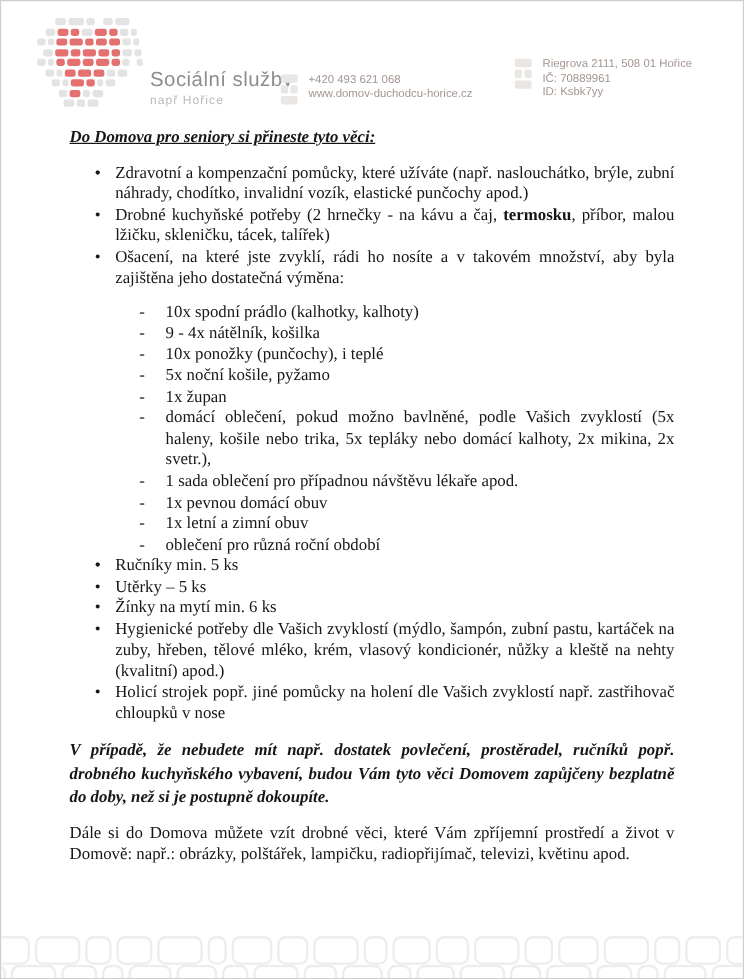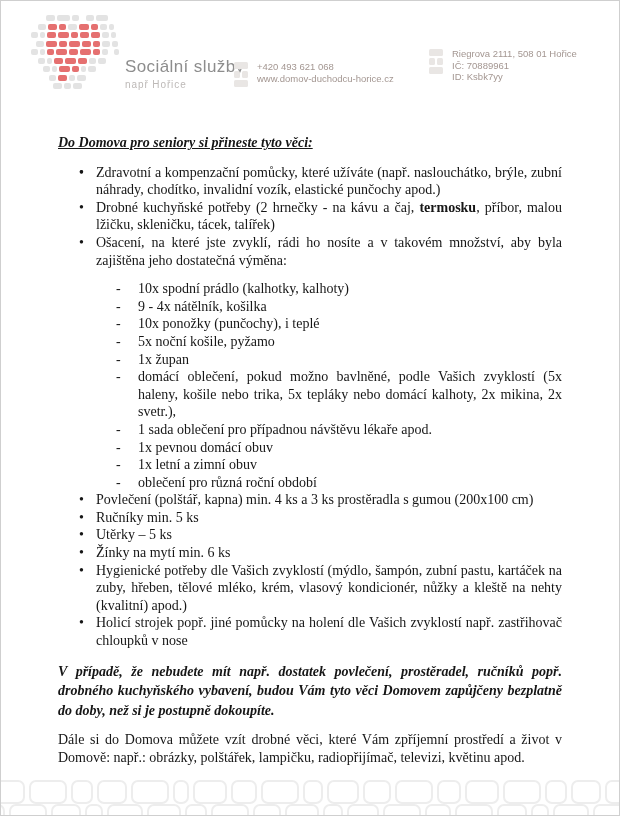--- a/index.html
+++ b/index.html
@@ -24,21 +24,21 @@
   .contact.phone-group   { left:233px; top:60px; }
   .contact.address-group { left:428px; top:47px; }
   .mosaic-marker { display:flex; flex-direction:column; gap:2px; padding-top:1px; }
   .m-row { display:flex; gap:2px; }
   .m-block { height:7px; background:#e9e6e4; border-radius:1.5px; }
   .w14 { width:14px; } .w6 { width:6px; }
 
   
   main { padding:0 57px; font-size:14px; line-height:17.6px; text-align:justify; }
   .doc-heading { font-size:14px; font-weight:bold; font-style:italic;
-                 text-decoration:underline; margin:28px 0 12px 0; text-align:left; }
+                 text-decoration:underline; margin:0 0 12px 0; text-align:left; }
   ul { list-style:none; margin:0; padding:0; }
   ul.bullets  li { position:relative; padding-left:38px; }
   ul.bullets  .li-marker { position:absolute; left:21px; }
   ul.sublist { margin:11px 0 0 0; }
   ul.sublist  li { position:relative; padding-left:80px; }
   ul.sublist  .li-marker { position:absolute; left:58px; }
   .b { font-weight:bold; }
   p.emphasis { font-weight:bold; font-style:italic; margin:12px 0 0 0; line-height:19.5px; }
   p.closing  { margin:11px 0 0 0; line-height:18px; }
 
@@ -202,21 +202,21 @@
         <li><span class="li-marker">-</span><span><span>10x ponožky (punčochy), i teplé</span></span></li>
         <li><span class="li-marker">-</span><span><span>5x noční košile, pyžamo</span></span></li>
         <li><span class="li-marker">-</span><span><span>1x župan</span></span></li>
         <li><span class="li-marker">-</span><span><span>domácí oblečení, pokud možno bavlněné, podle Vašich zvyklostí (5x haleny, košile nebo trika, 5x tepláky nebo domácí kalhoty, 2x mikina, 2x svetr.),</span></span></li>
         <li><span class="li-marker">-</span><span><span>1 sada oblečení pro případnou návštěvu lékaře apod.</span></span></li>
         <li><span class="li-marker">-</span><span><span>1x pevnou domácí obuv</span></span></li>
         <li><span class="li-marker">-</span><span><span>1x letní a zimní obuv</span></span></li>
         <li><span class="li-marker">-</span><span><span>oblečení pro různá roční období</span></span></li>
       </ul>
     <ul class="bullets" id="bullets-bottom">
-        <li><span class="li-marker">•</span><span><span>Povlečení (polštář, kapna) min. 4 ks a 3 ks prostěradla s gumou (200x100 cm)</span></span></li>
+        <li><span class="li-marker">•</span></li>
         <li><span class="li-marker">•</span><span><span>Ručníky min. 5 ks</span></span></li>
         <li><span class="li-marker">•</span><span><span>Utěrky – 5 ks</span></span></li>
         <li><span class="li-marker">•</span><span><span>Žínky na mytí min. 6 ks</span></span></li>
         <li><span class="li-marker">•</span><span><span>Hygienické potřeby dle Vašich zvyklostí (mýdlo, šampón, zubní pastu, kartáček na zuby, hřeben, tělové mléko, krém, vlasový kondicionér, nůžky a kleště na nehty (kvalitní) apod.)</span></span></li>
         <li><span class="li-marker">•</span><span><span>Holicí strojek popř. jiné pomůcky na holení dle Vašich zvyklostí např. zastřihovač chloupků v nose</span></span></li>
       </ul>
     <p class="emphasis">V případě, že nebudete mít např. dostatek povlečení, prostěradel, ručníků popř. drobného kuchyňského vybavení, budou Vám tyto věci Domovem zapůjčeny bezplatně do doby, než si je postupně dokoupíte.</p>
     <p class="closing">Dále si do Domova můžete vzít drobné věci, které Vám zpříjemní prostředí a život v Domově: např.: obrázky, polštářek, lampičku, radiopřijímač, televizi, květinu apod.</p>
   </main>
 

